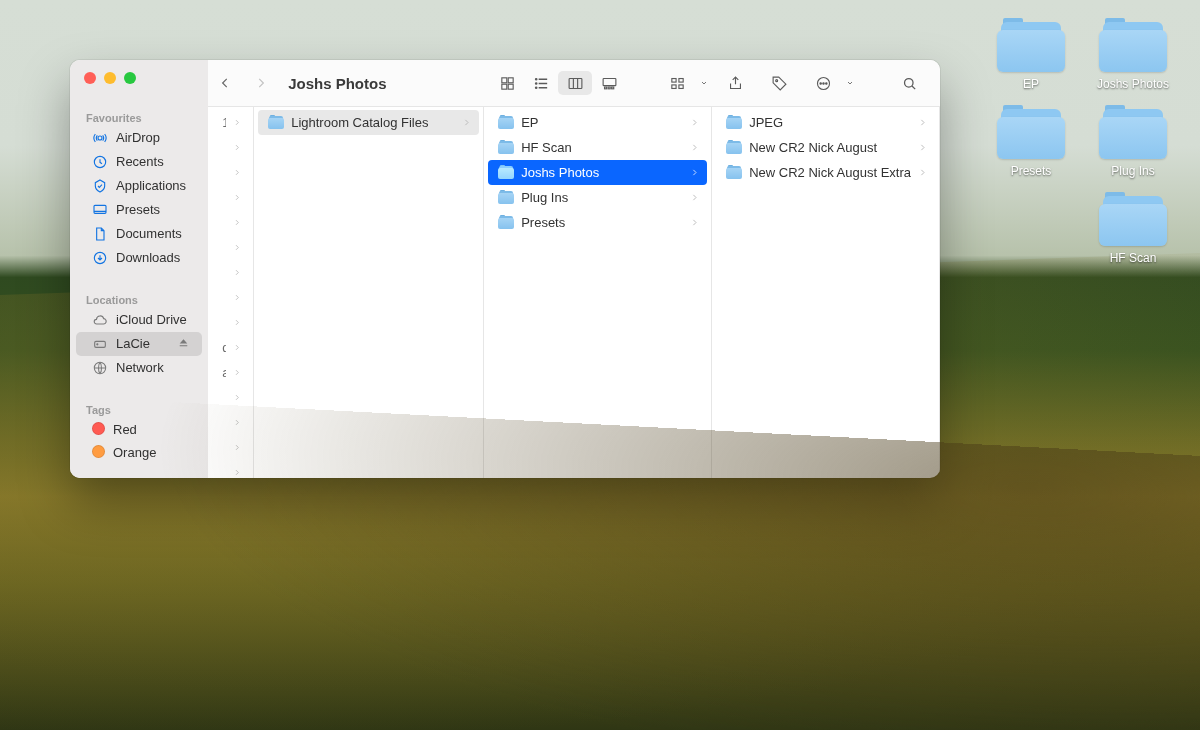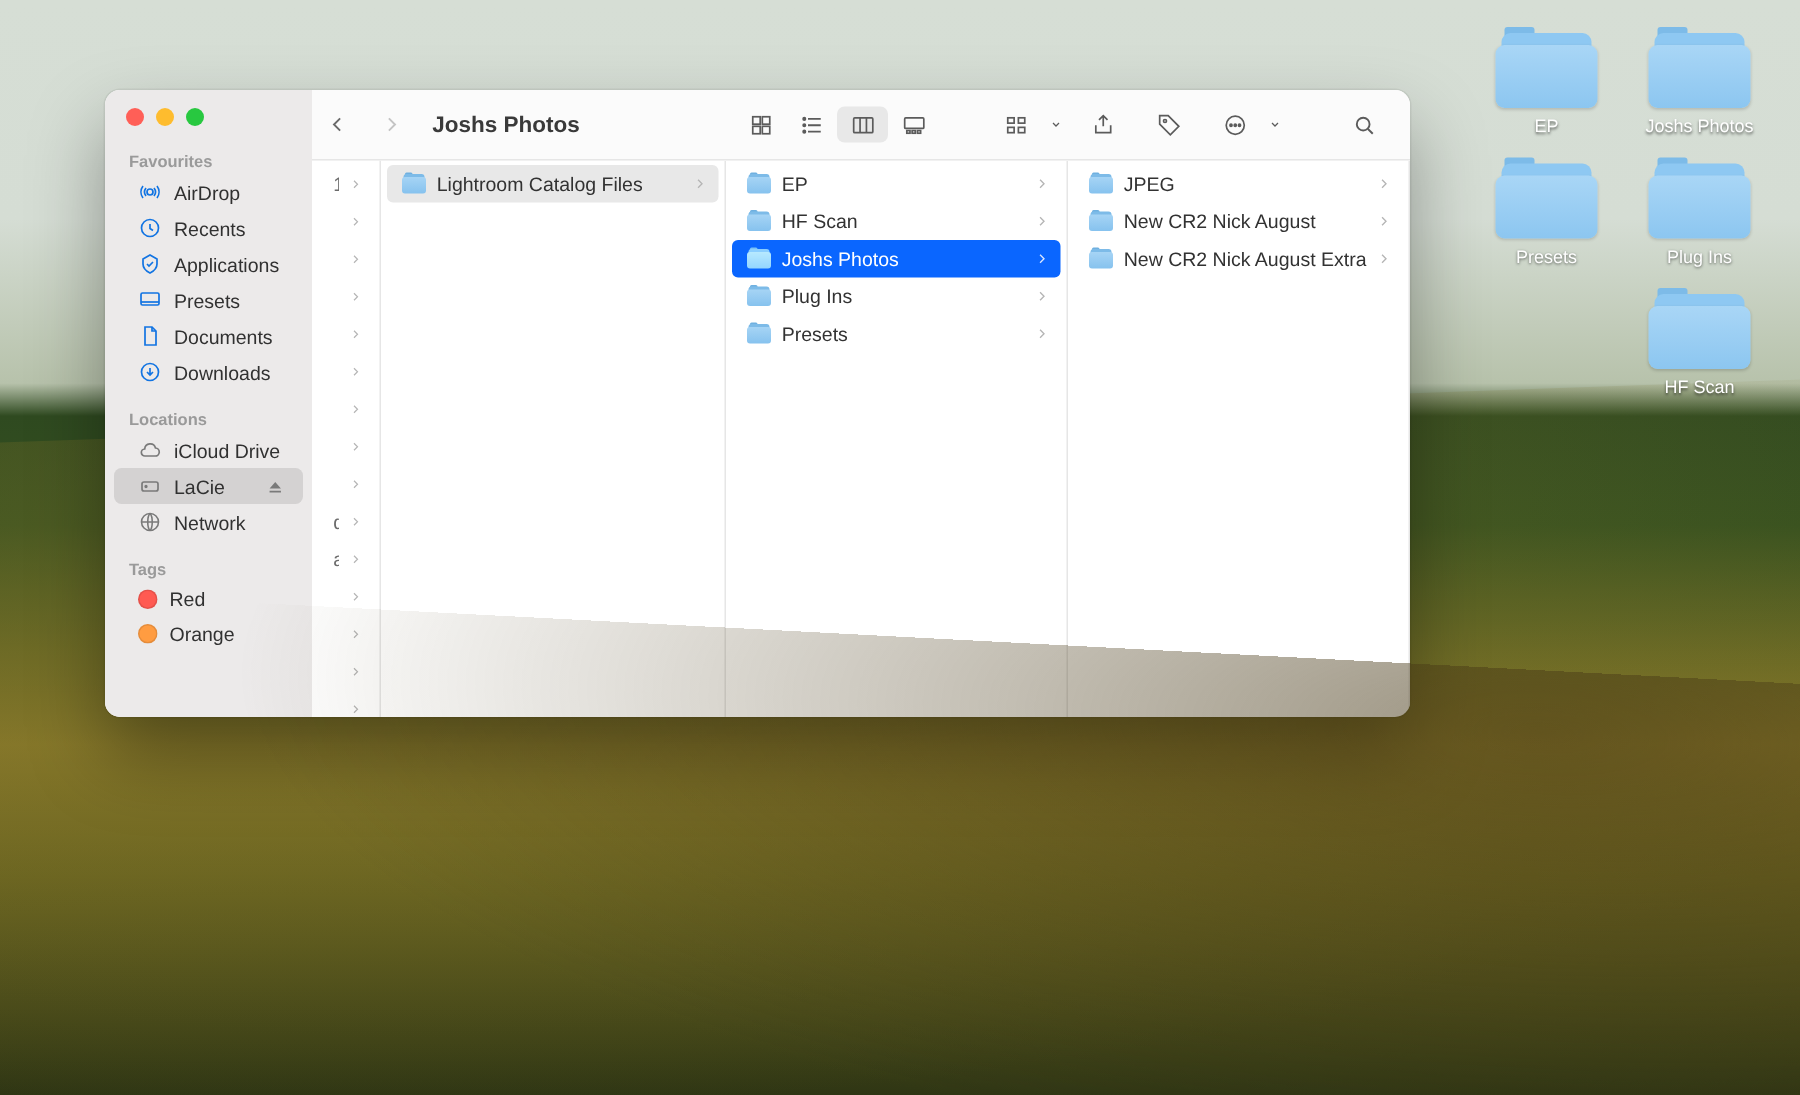--- a/index.html
+++ b/index.html
@@ -25,22 +25,22 @@
   .folder-ic .tab  { position:absolute; left:6px; top:-4px; width:20px; height:8px; border-radius:2px 2px 0 0; background:#7dbbe8; }
   .folder-ic .front{ position:absolute; left:0; top:8px; width:68px; height:42px; border-radius:6px; background:linear-gradient(#a9d6f6,#8cc6f0); box-shadow:0 1px 2px rgba(0,0,0,.15); }
   .desk-label { margin-top:5px; font-size:12px; color:#fff; text-shadow:0 1px 2px rgba(0,0,0,.6); text-align:center; white-space:nowrap; }
 
   
   .finder { position:absolute; left:70px; top:60px; width:870px; height:418px; background:#fff; border-radius:10px; box-shadow:0 25px 50px rgba(0,0,0,.35), 0 0 0 1px rgba(0,0,0,.06); display:flex; overflow:hidden; }
   .sidebar { width:186px; background:#eceaea; display:flex; flex-direction:column; padding:8px 0 6px; box-sizing:border-box; }
   .traffic { display:flex; gap:8px; padding:4px 0 14px 14px; }
   .dot { width:12px; height:12px; border-radius:50%; }
   .dot.red{background:#ff5f57;} .dot.yel{background:#febc2e;} .dot.grn{background:#28c840;}
-  .section-h { font-size:11px; color:#9a9a9a; font-weight:600; padding:4px 16px 2px; }
-  .side-item { display:flex; align-items:center; gap:8px; padding:4px 12px 4px 16px; margin:0 6px; border-radius:5px; cursor:default; }
+  .section-h { font-size:11px; color:#9a9a9a; font-weight:600; padding:4px 16px 2px;margin-top:10px; }
+  .side-item { display:flex; align-items:flex-start; gap:8px; padding:4px 12px 4px 16px; margin:0 6px; border-radius:5px; cursor:default; }
   .side-item.sel { background:rgba(0,0,0,.10); }
   .side-item .txt { flex:1; white-space:nowrap; overflow:hidden; text-overflow:ellipsis; color:#313131;}
   .side-item svg, .side-item .tagdot { flex:0 0 auto; }
   .side-ico { width:16px; height:16px; color:#1274e2; }
   .side-ico.gray { color:#7a7a7a; }
   .eject { width:13px; height:13px; color:#7a7a7a; }
   .tagdot { width:11px; height:11px; border-radius:50%; border:.5px solid rgba(0,0,0,.1);}
   .spacer { height:10px; }
 
   .main { flex:1; display:flex; flex-direction:column; }

